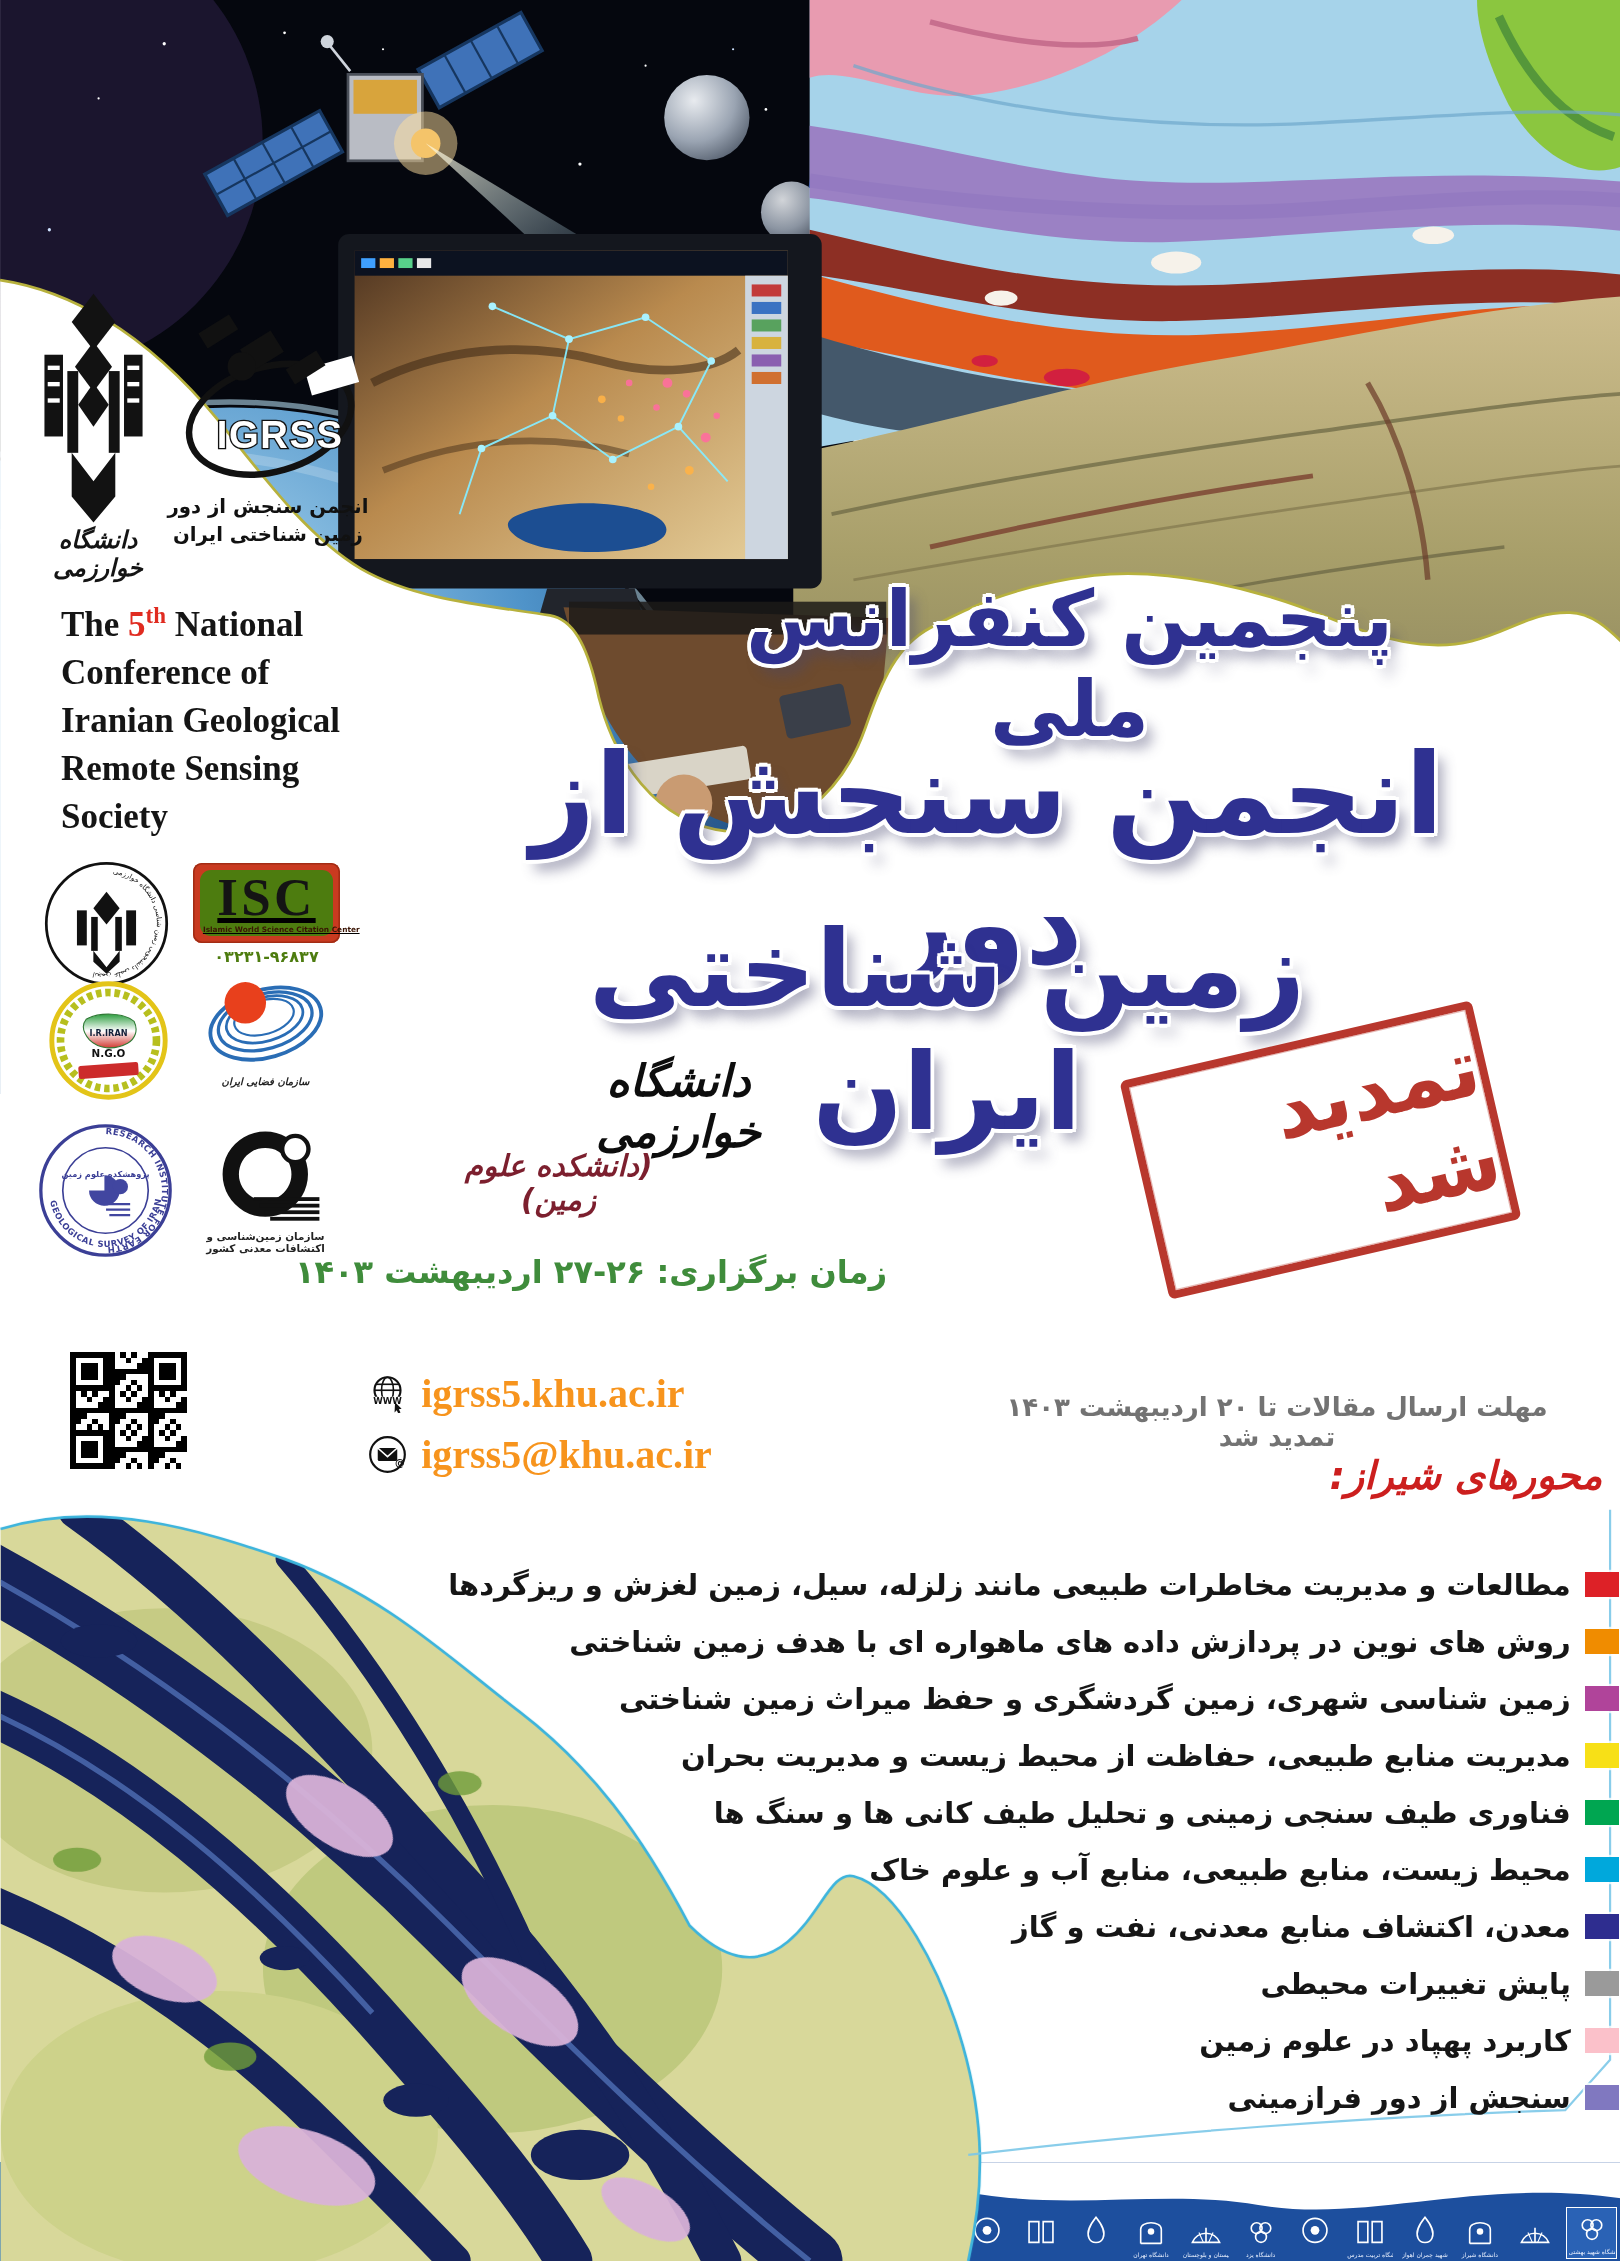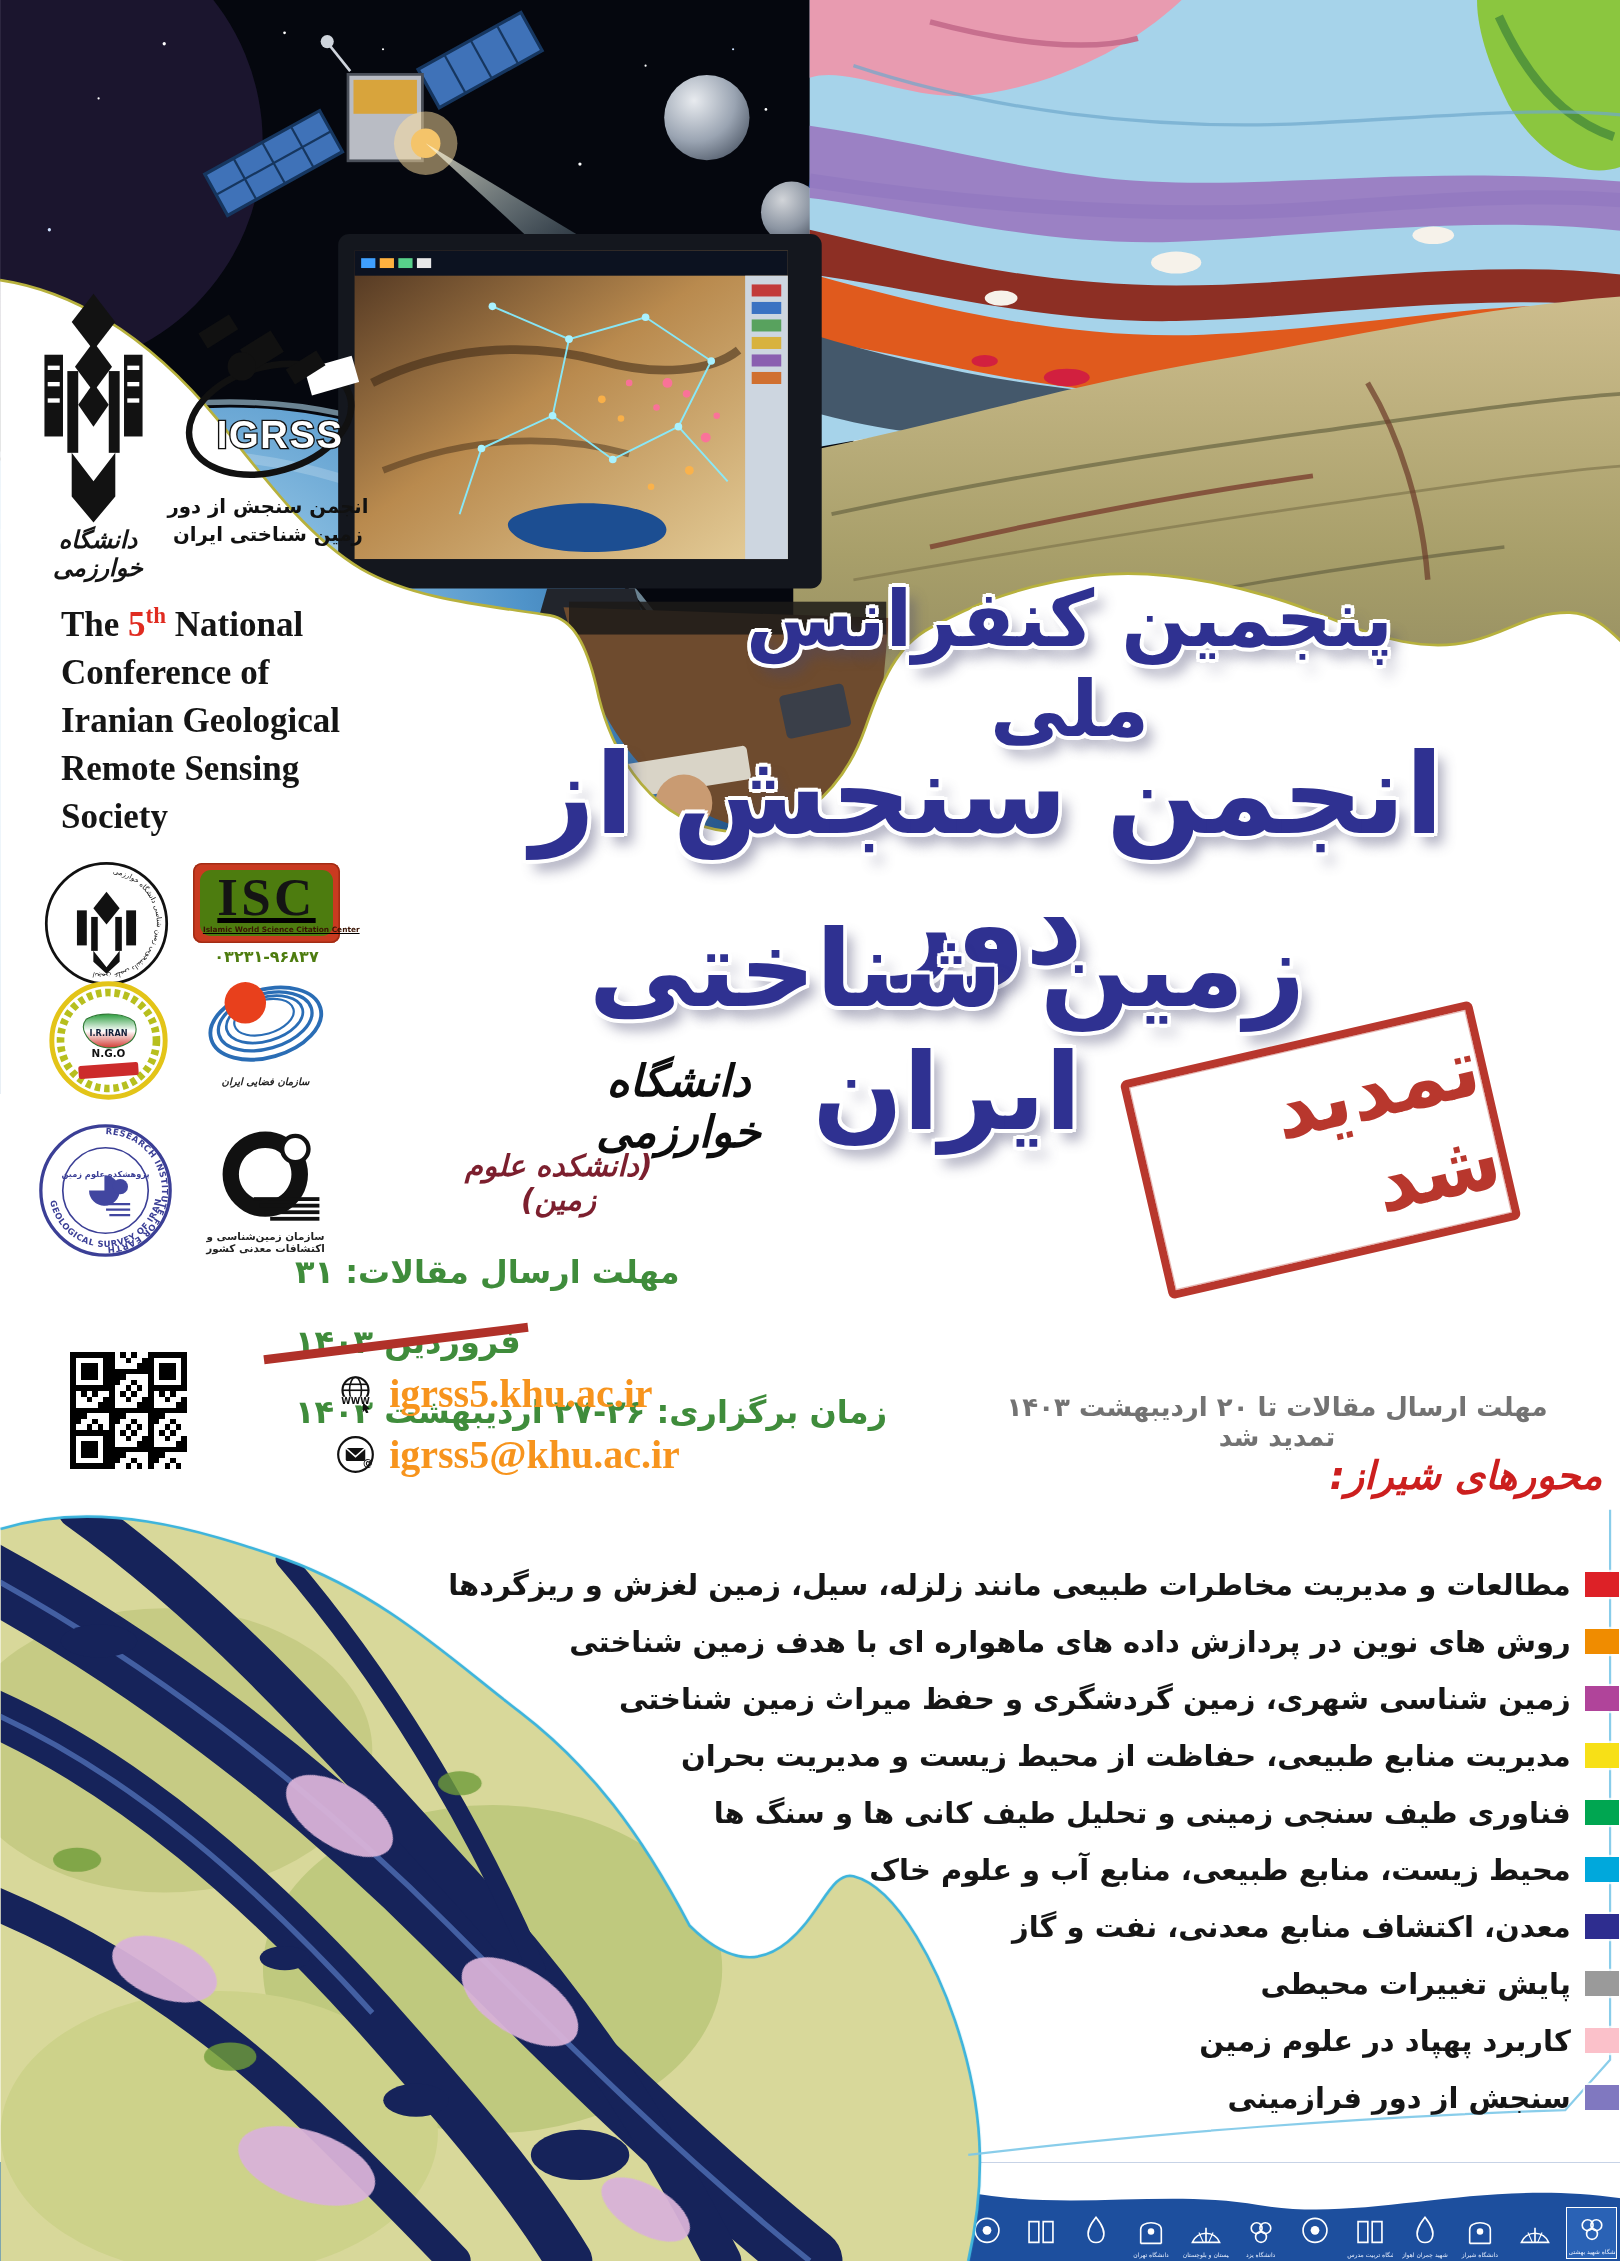--- a/index.html
+++ b/index.html
@@ -55,21 +55,21 @@
          box-shadow:inset 0 0 0 1.1px rgba(179,40,30,.35);opacity:.93;}
   .stamp-text{font-size:81px;font-weight:bold;color:#b3281e;}
 
   .ext-note{left:979px;top:1392px;width:596px;direction:rtl;text-align:center;font-size:26px;font-weight:bold;color:#737373;}
 
   
   .qr-grid{display:grid;grid-template-columns:repeat(21,1fr);width:117px;height:117px;background:#fff;}
   .qr-grid .c{background:#fff;}
   .qr-grid .on{background:#000;}
   .contacts{left:336px;top:1370px;width:492px;display:flex;flex-direction:column;gap:14.2px;}
-  .c-row{display:flex;align-items:center;gap:14.2px;}
+  .c-row{display:flex;align-items:center;gap:14.2px;margin-left:32px;}
   .c-text{font-family:"Liberation Serif","DejaVu Serif",serif;font-weight:bold;font-size:40px;color:#f7941d;}
 
   
   .themes-heading{left:1313px;top:1453px;width:306px;direction:rtl;text-align:center;font-size:39px;font-weight:bold;font-style:italic;color:#cc1f1e;}
   .themes-list{left:629px;top:1556px;width:990px;direction:rtl;display:flex;flex-direction:column;}
   .theme-row{display:flex;align-items:center;gap:14.2px;height:57px;}
   .theme-row .sw{width:34px;height:25px;flex:0 0 34px;box-shadow:0 0 0 2.2px rgba(255,255,255,.8);}
   .theme-row .tx{font-size:29px;font-weight:bold;color:#161616;white-space:nowrap;text-align:right;}
 
   
@@ -546,25 +546,20 @@
       </g>
     </svg>
     <div class="sp-caption gsi-caption">سازمان زمین‌شناسی و اکتشافات معدنی کشور</div>
   </div>
 
   <div class="abs venue-univ" dir="rtl">دانشگاه خوارزمی</div>
   <div class="abs venue-fac" dir="rtl">(دانشکده علوم زمین)</div>
 
   <div class="abs dates">
     <div>
-      <span>مهلت ارسال مقالات:</span>
-      <span>۳۱</span>
-      <span class="struck">فروردین ۱۴۰۳</span>
-    </div>
-    <div>
       <span>زمان برگزاری:</span>
       <span>۲۶-۲۷ اردیبهشت ۱۴۰۳</span>
     </div>
   </div>
 
   <div class="abs stamp">
     <div class="stamp-text" dir="rtl">تمدید شد</div>
   </div>
   <div class="abs ext-note">مهلت ارسال مقالات تا ۲۰ اردیبهشت ۱۴۰۳ تمدید شد</div>
 

